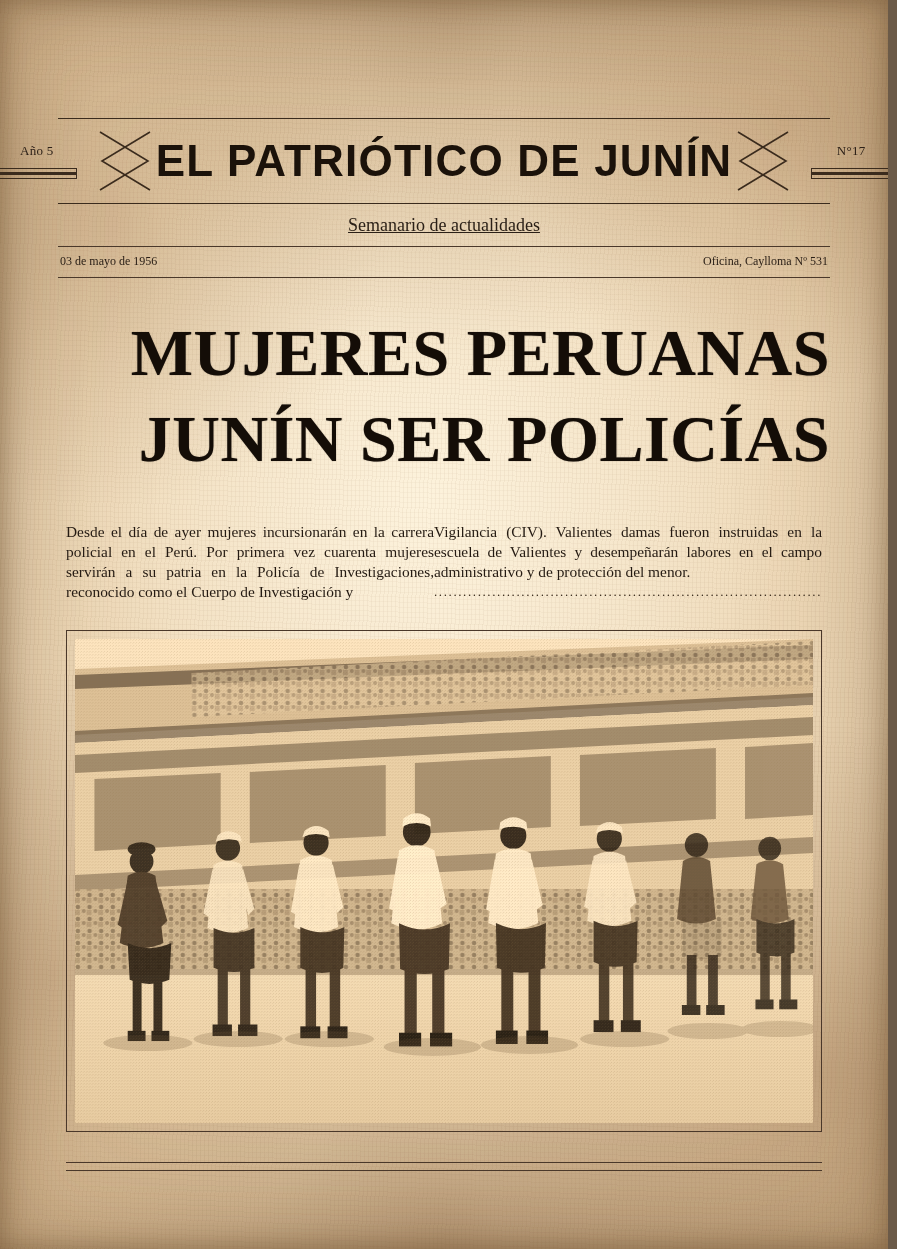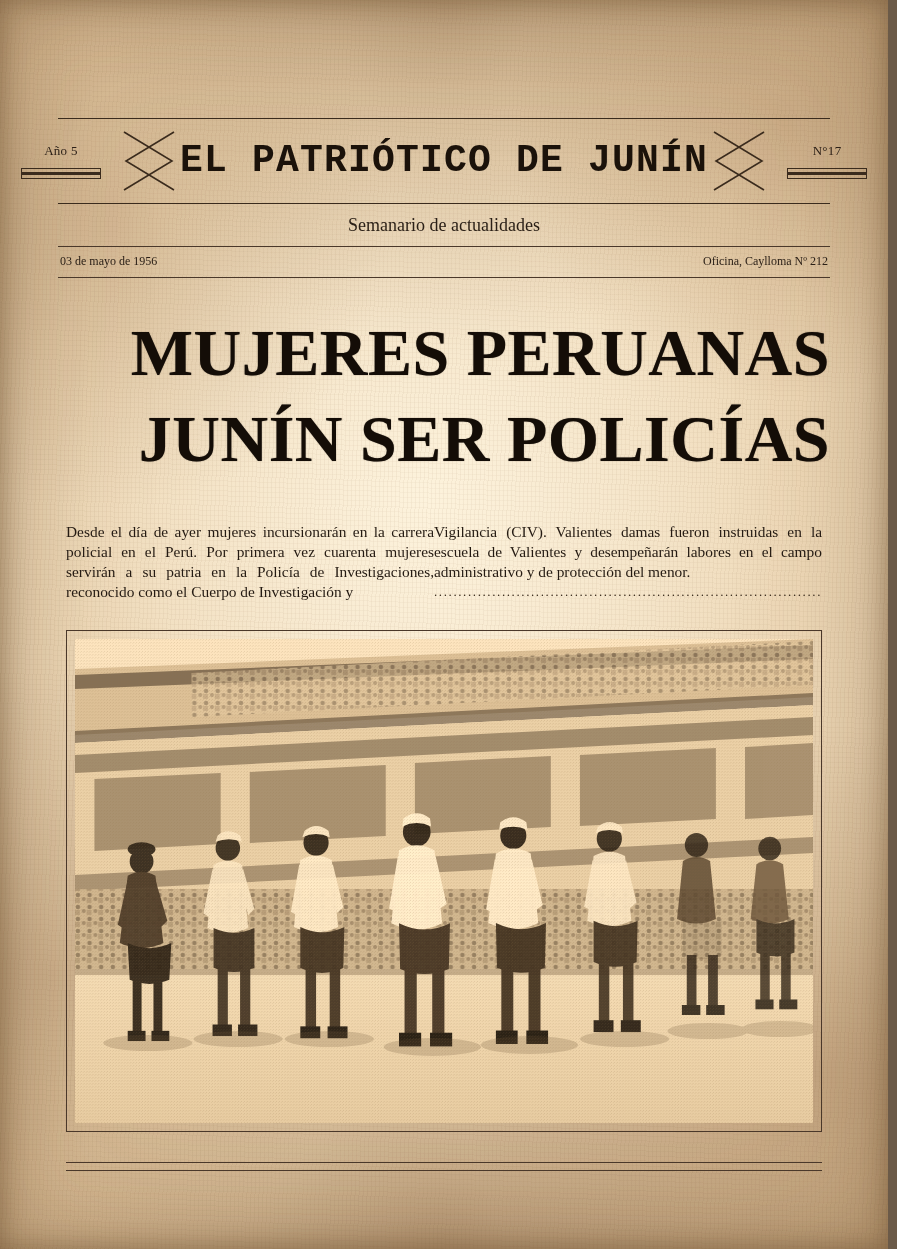--- a/index.html
+++ b/index.html
@@ -113,35 +113,36 @@
     position: relative;
   }
   .chev svg { display: block; }
 
   .mast-title-wrap {
     flex: 1 1 auto;
     text-align: center;
     padding: 0 4px;
   }
   .mast-title {
-    font-family: Liberation Mono, monospace;
+    font-family: Liberation Sans, sans-serif;
     font-weight: 700;
-    font-size: 38px;
+    font-size: 44px;
     letter-spacing: 1.2px;
     color: #1b120a;
     white-space: nowrap;
     line-height: 1;
   }
 
   .subtitle {
     text-align: center;
     font-size: 18px;
     margin-top: 11px;
     color: #2b2017;
     font-family: "Liberation Serif", serif;
+    text-decoration: underline;
   }
 
   .rule-thin {
     border-top: 1.2px solid #4a382a;
     margin-top: 10px;
   }
 
   .dateline {
     display: flex;
     justify-content: space-between;
@@ -255,21 +256,21 @@
           <div class="mast-bar"></div>
         </div>
       </div>
     </div>
 
     <div class="subtitle">Semanario de actualidades</div>
     <div class="rule-thin"></div>
 
     <div class="dateline">
       <div>03 de mayo de 1956</div>
-      <div>Oficina, Caylloma Nº 212</div>
+      <div>Oficina, Caylloma Nº 531</div>
     </div>
     <div class="rule-after-date"></div>
 
     <div class="headline">
       <div>MUJERES PERUANAS</div>
       <div>JUNÍN SER POLICÍAS</div>
     </div>
 
     <div class="cols">
       <div class="col">

